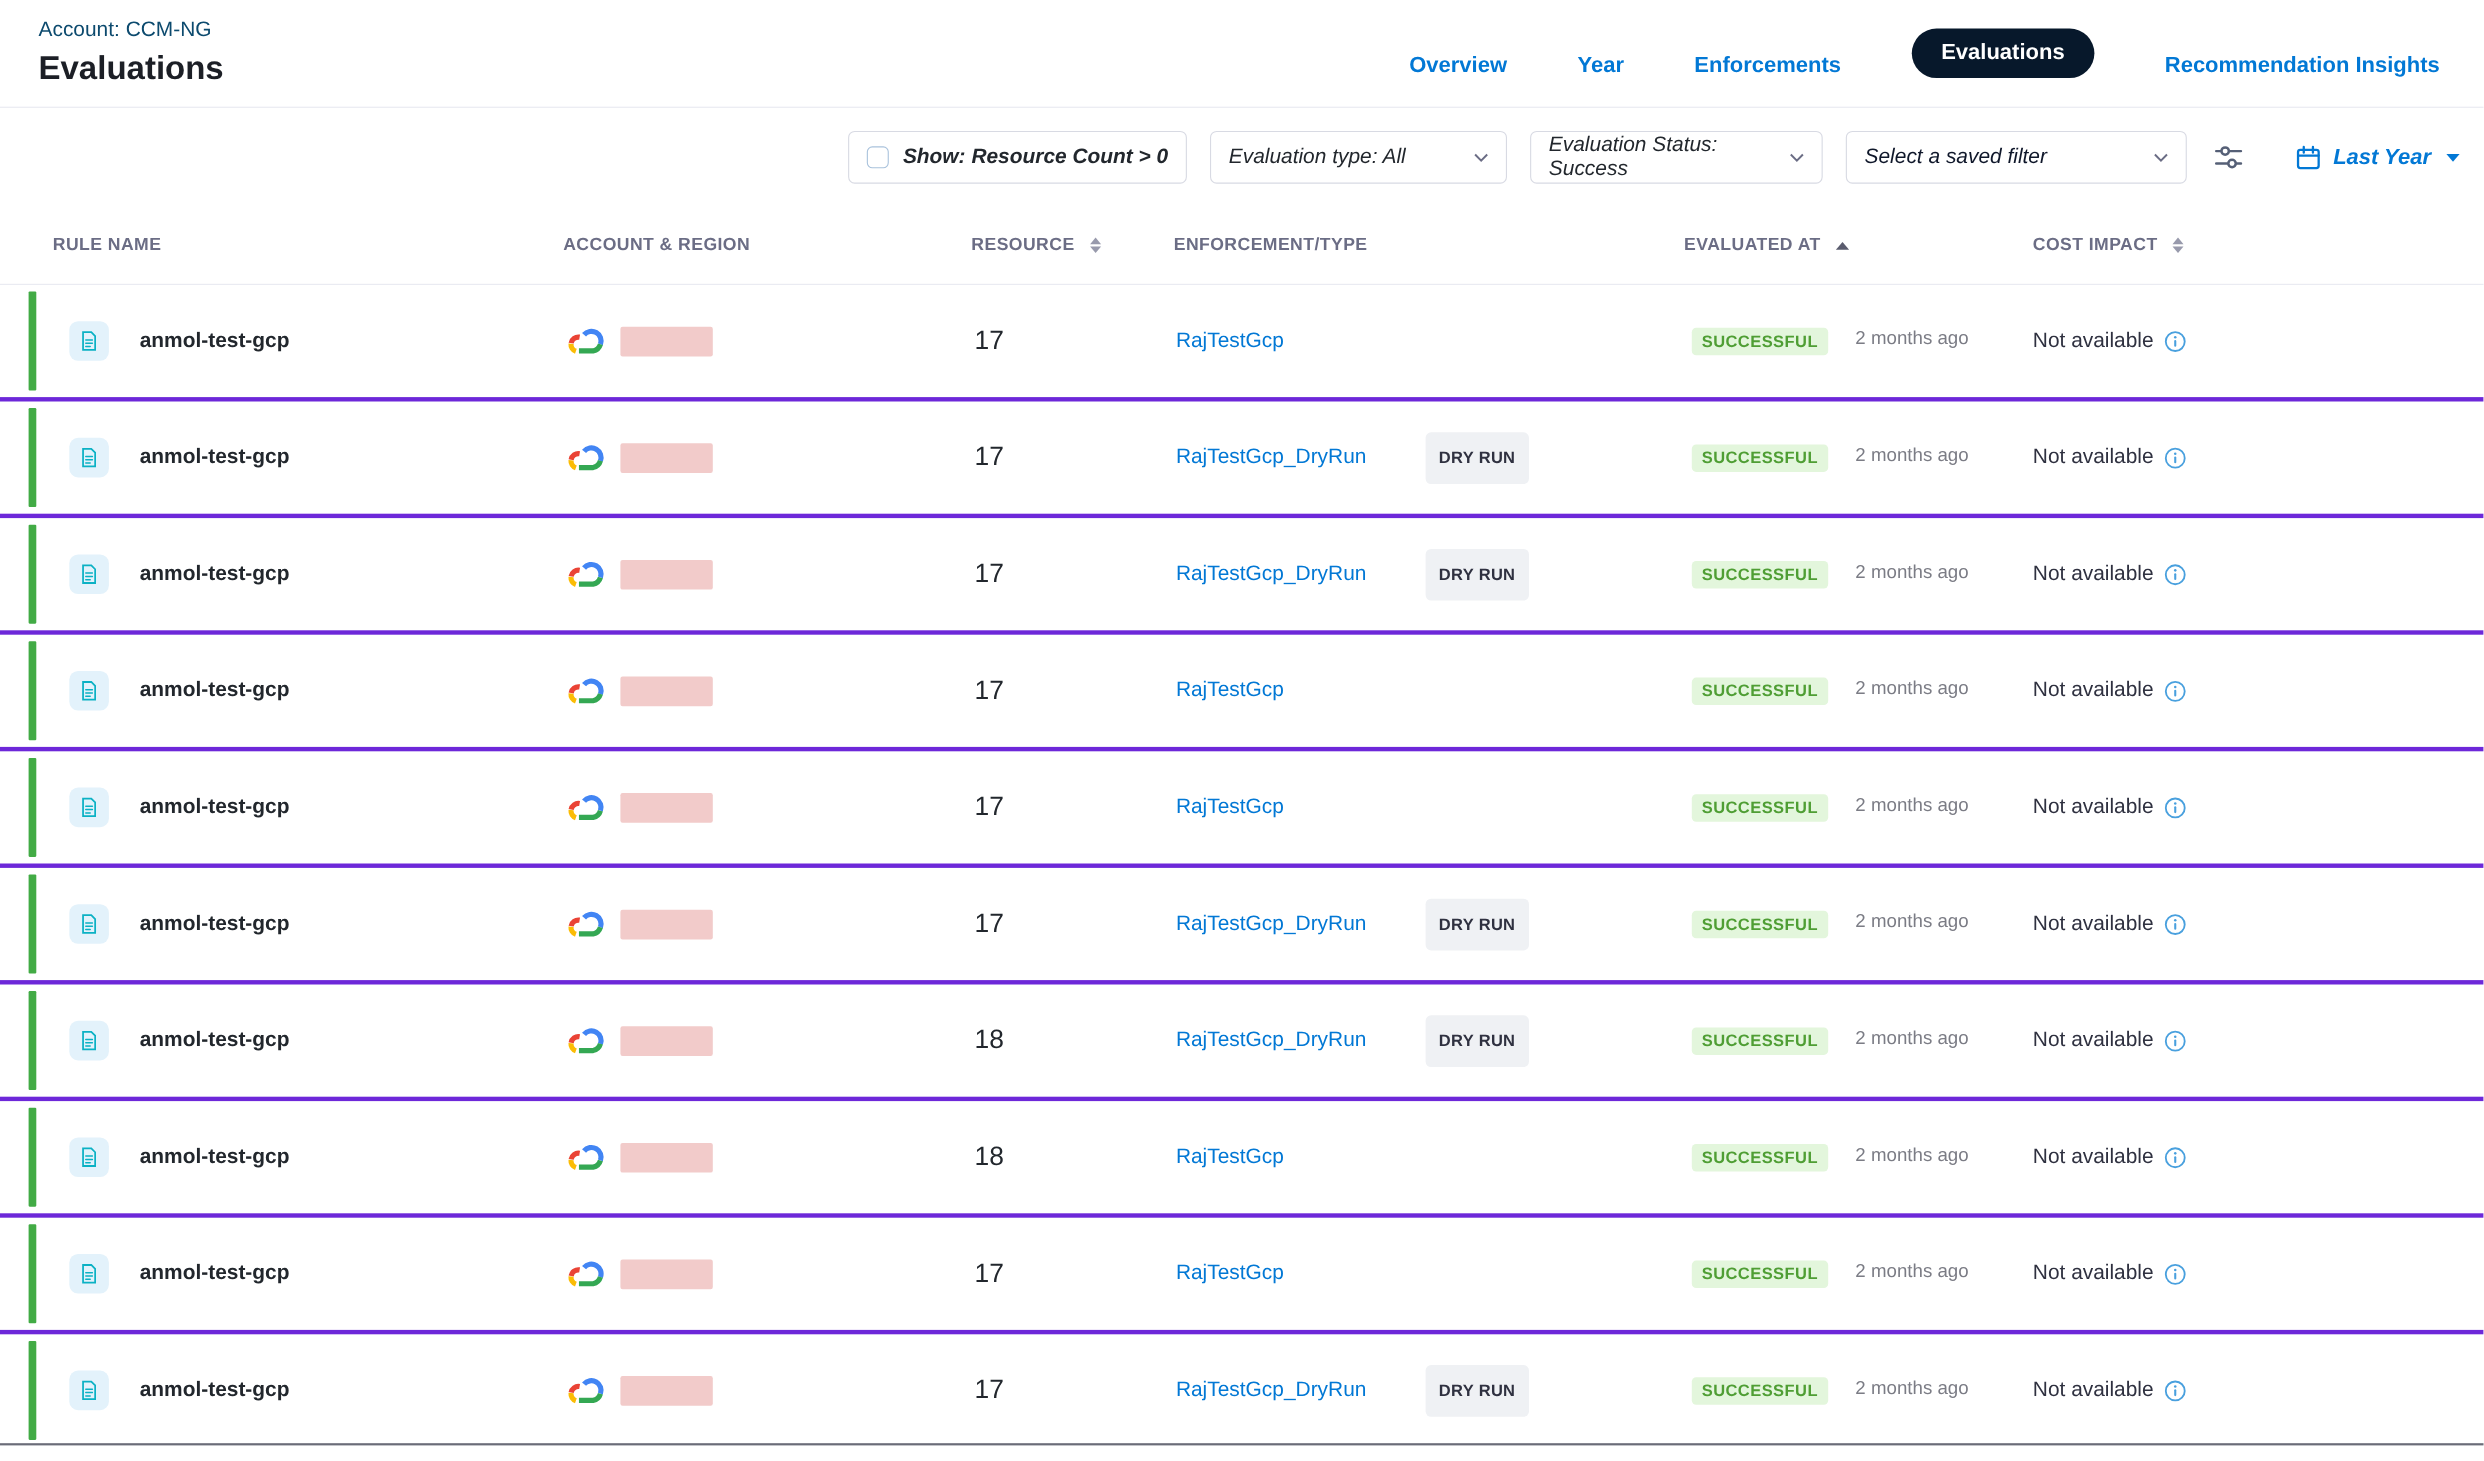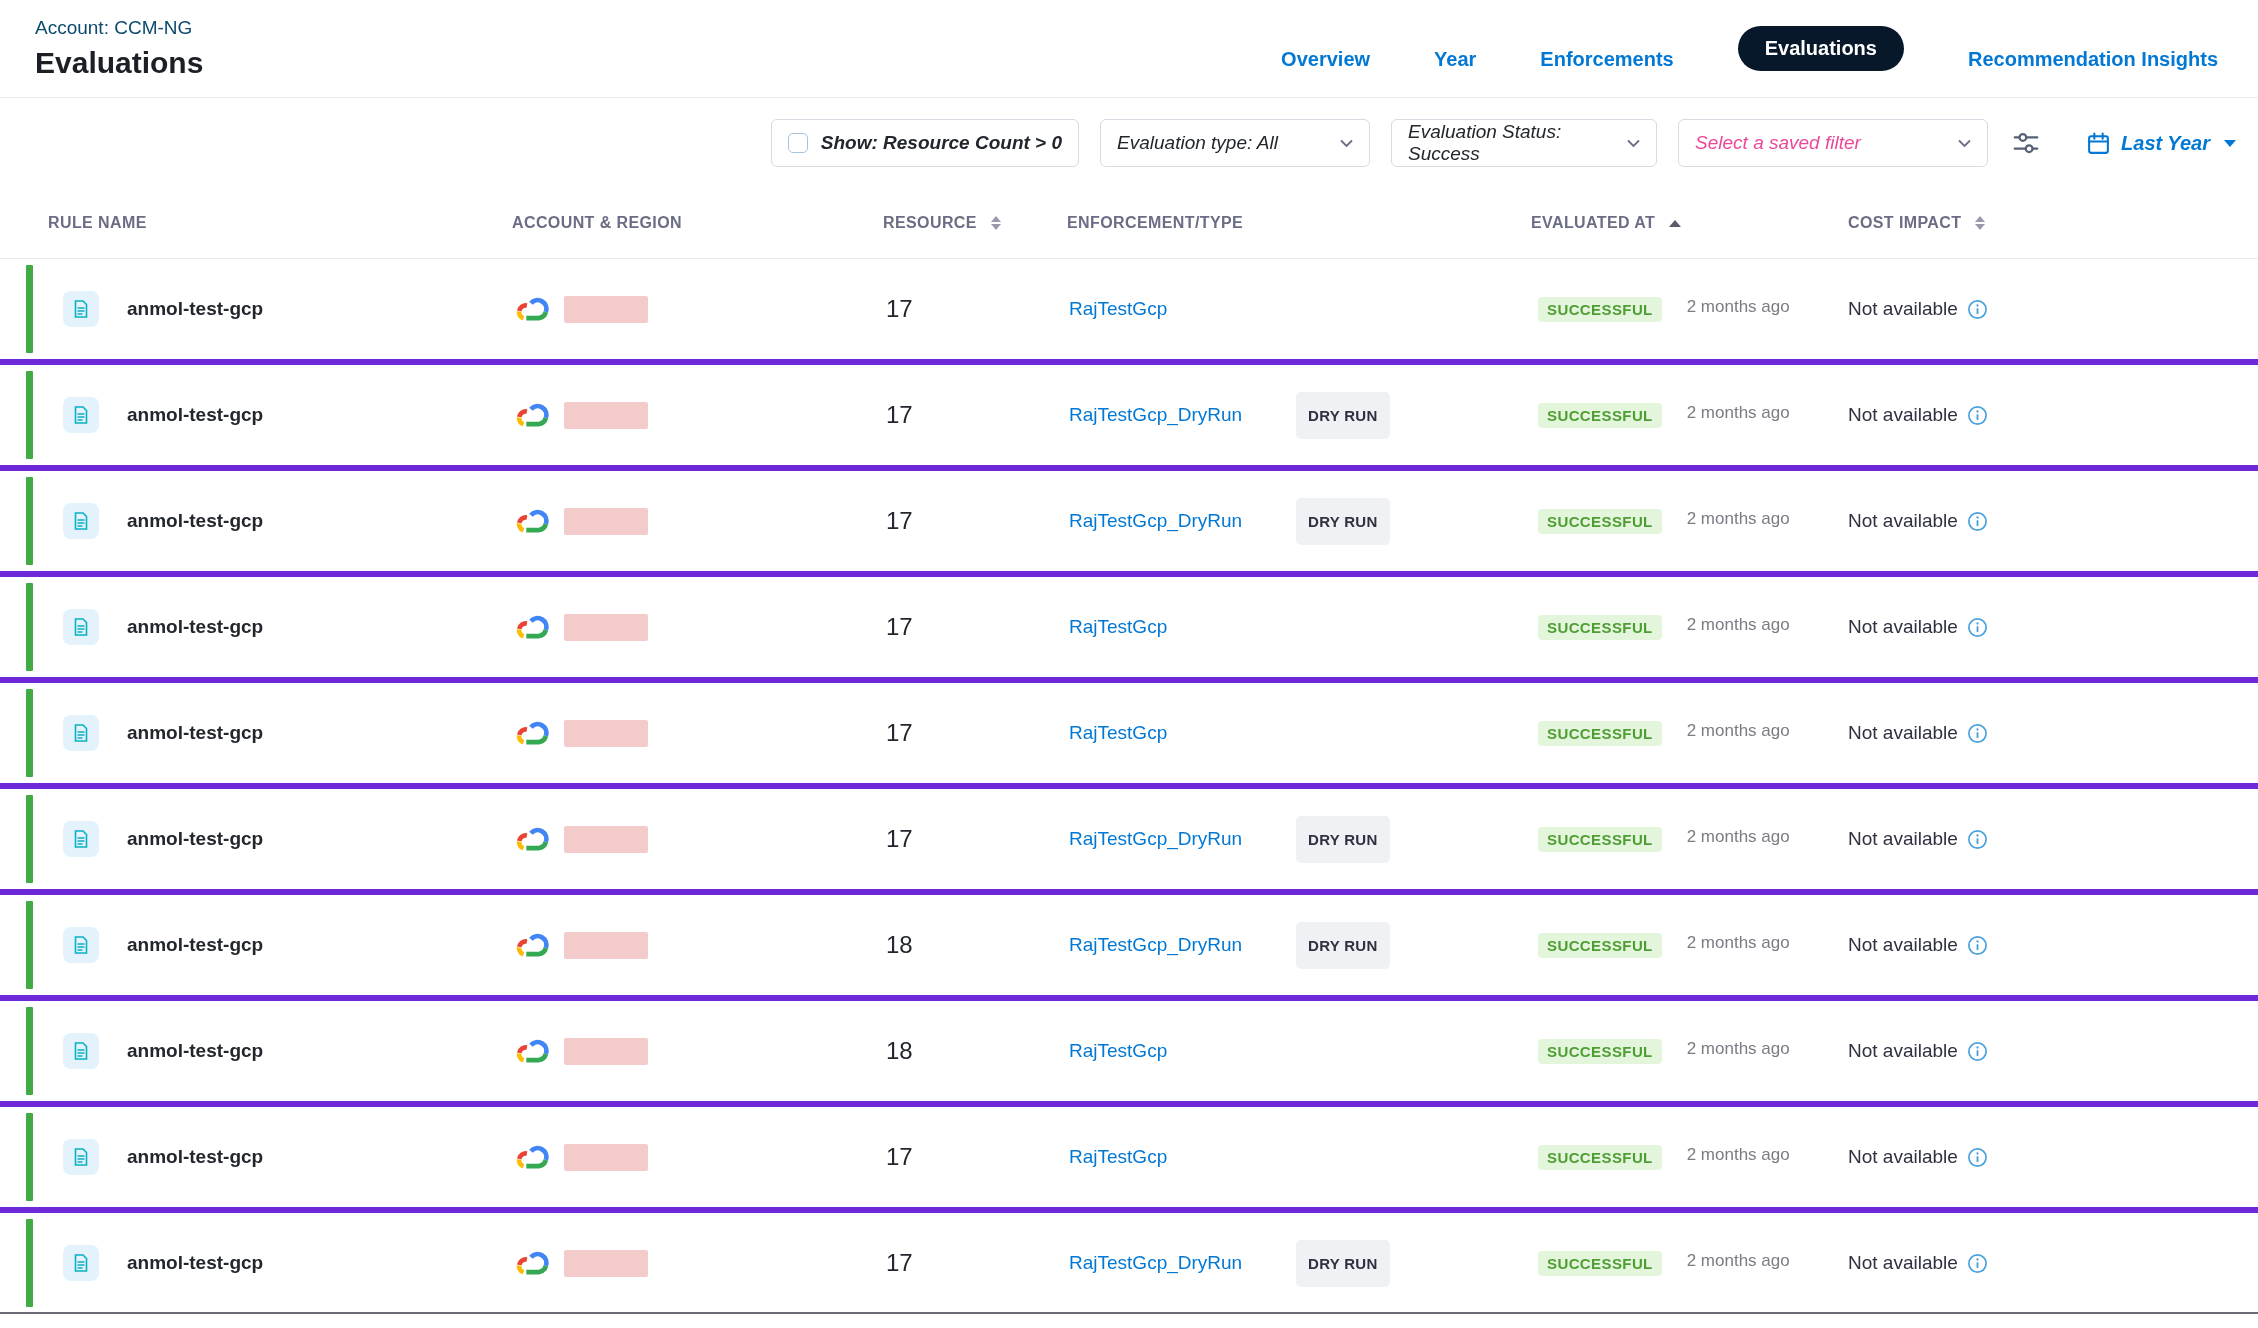--- a/index.html
+++ b/index.html
@@ -19,41 +19,41 @@
 
   
   .filterbar { height:90px; display:flex; align-items:center; padding:0 22px 0 35px;font-style:italic; }
   .control { height:48px; border:1px solid #d8dae3; border-radius:6px; background:#fff;
              display:flex; align-items:center; padding:0 16px; font-size:19px; cursor:pointer; }
   .checkbox-control { margin-left:auto; font-weight:600; }
   .checkbox { width:20px; height:20px; border:1.5px solid #a9c2dc; border-radius:5px; margin-right:13px; background:#fff; }
   .dropdown { justify-content:space-between; margin-left:21px; color:#22272d; }
   .dd-status { width:266px; }
   .dd-type   { width:270px; }
-  .dd-saved  { width:310px; color:#ec4899; }
+  .dd-saved  { width:310px; color:#0f172a; }
   .chev { margin-left:12px; flex:0 0 auto; }
   .icon-btn { margin-left:18px; width:40px; height:40px; display:flex; align-items:center; justify-content:center; cursor:pointer; }
   .daterange { margin-left:40px; display:flex; align-items:center; gap:10px; color:#0278d5;
                font-size:20px; font-weight:600; cursor:pointer; white-space:nowrap; }
   .caret-down { width:0; height:0; border-left:6px solid transparent; border-right:6px solid transparent;
                 border-top:7px solid #0278d5; margin-left:4px; }
 
   
   .grid-cols { display:grid; grid-template-columns:512px 371px 184px 464px 317px 1fr; }
   .thead { height:71px; align-items:center; border-bottom:1px solid #e8e9f1;
            color:#6b6d85; font-size:16px; font-weight:700; letter-spacing:0.4px; }
   .th { display:flex; align-items:center; gap:14px; }
   .th-rule { padding-left:48px; }
   .sort-both { display:flex; flex-direction:column; gap:2px; }
   .tri-up   { width:0; height:0; border-left:5px solid transparent; border-right:5px solid transparent; border-bottom:6px solid #989aac; }
   .tri-down { width:0; height:0; border-left:5px solid transparent; border-right:5px solid transparent; border-top:6px solid #989aac; }
   .tri-asc  { width:0; height:0; border-left:6px solid transparent; border-right:6px solid transparent; border-bottom:7px solid #5a5c6e; }
 
   .tbody { height:1053px; overflow:hidden; }
-  .row { height:106px; align-items:center; border-bottom:6px solid #6d28d9; position:relative; cursor:pointer; }
+  .row { height:106px; align-items:center; border-bottom:4px solid #6d28d9; position:relative; cursor:pointer; }
   .rowbar { position:absolute; left:26px; top:6px; bottom:6px; width:7px; background:#42ab45; border-radius:1px; }
   .cell { display:flex; align-items:center; }
   .cell-rule { padding-left:63px; }
   .rule-icon { width:36px; height:36px; border-radius:8px; background:#e3f2fb; display:flex;
                align-items:center; justify-content:center; margin-right:28px; flex:0 0 auto; }
   .rule-name { font-size:19px; font-weight:600; color:#22272d; }
   .cell-account { padding-left:3px; }
   .redacted { width:84px; height:27px; background:#f2cbca; border-radius:2px; margin-left:13px; }
   .cell-resource { font-size:24px; color:#22272d; padding-left:3px; }
   .cell-enforcement { padding-left:2px; }

